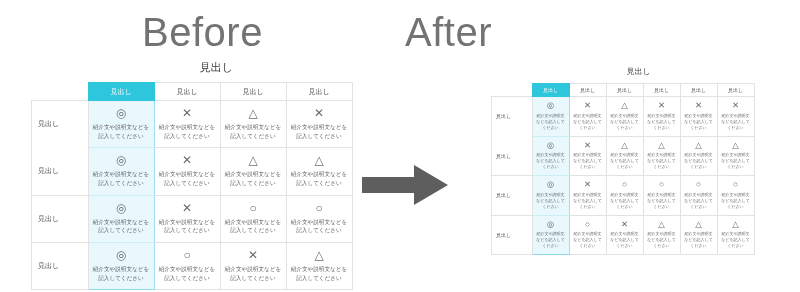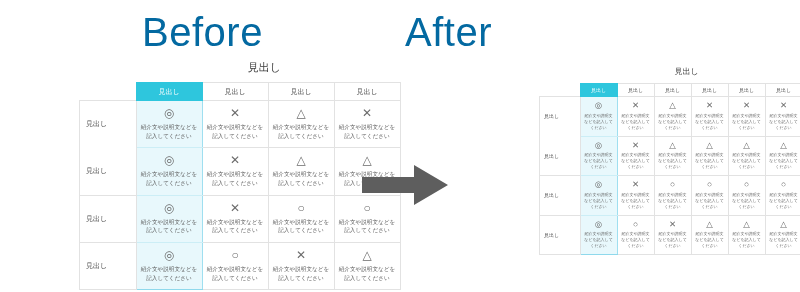--- a/index.html
+++ b/index.html
@@ -19,32 +19,31 @@
     position: relative;
     width: 800px;
     height: 292px;
   }
 
   
   .section-title {
     position: absolute;
     font-size: 40px;
     font-weight: 400;
-    color: #0369a1;
+    color: #737373;
     letter-spacing: 0.5px;
     line-height: 1;
     white-space: nowrap;
   }
   .section-title.before { left: 0; top: 12px; width: 405px; text-align: center; }
   .section-title.after  { left: 405px; top: 12px; width: 395px; }
 
   
   .panel {
     position: absolute;
-    margin-left: 48px;
   }
   .panel.before { left: 31px; top: 62px; width: 315px; }
   .panel.after  { left: 491px; top: 68px; width: 255px; }
 
   .panel-caption {
     text-align: center;
     color: #3c3c3c;
     line-height: 1;
     white-space: nowrap;
   }

